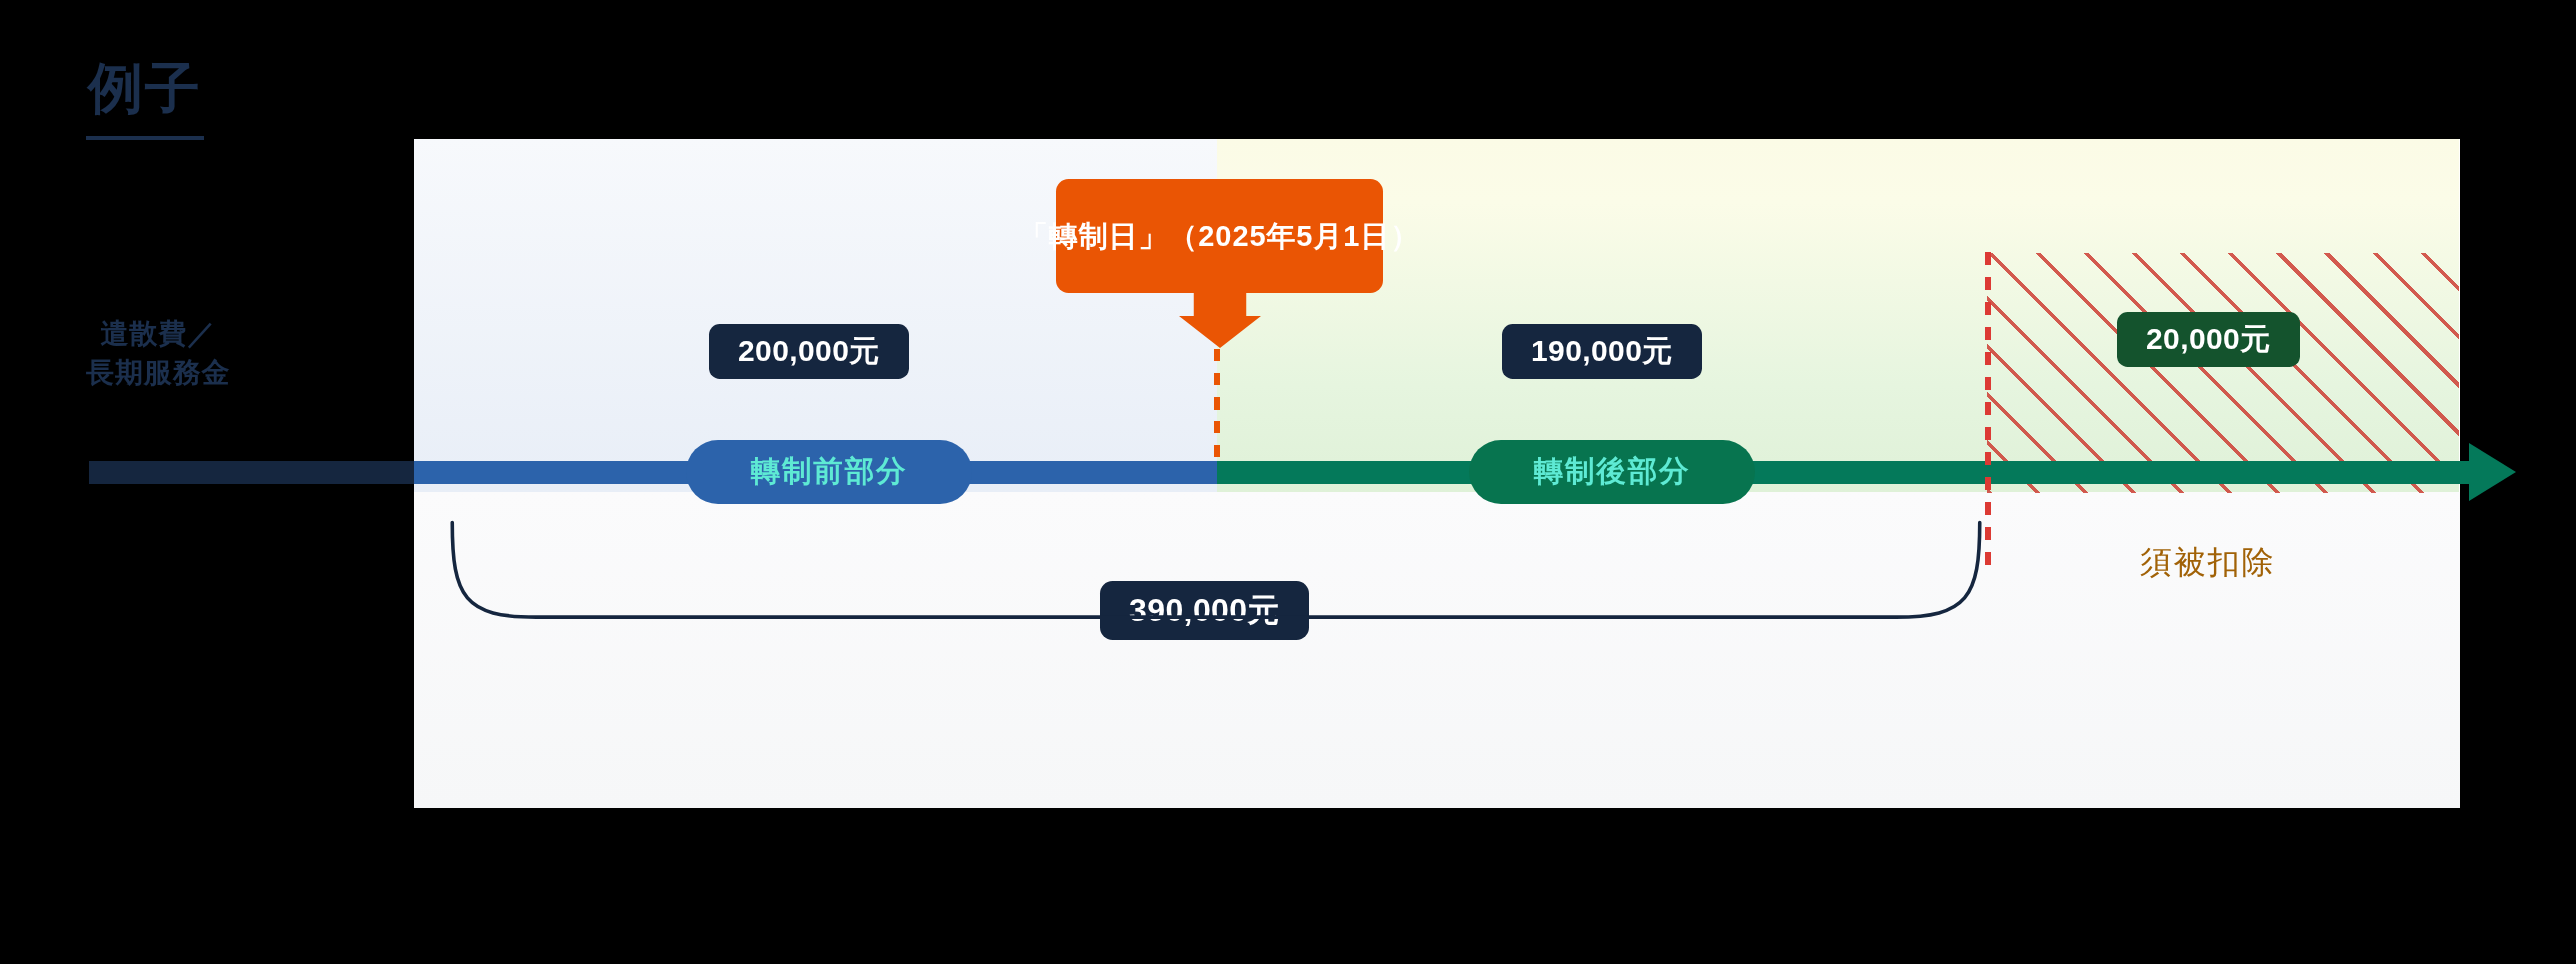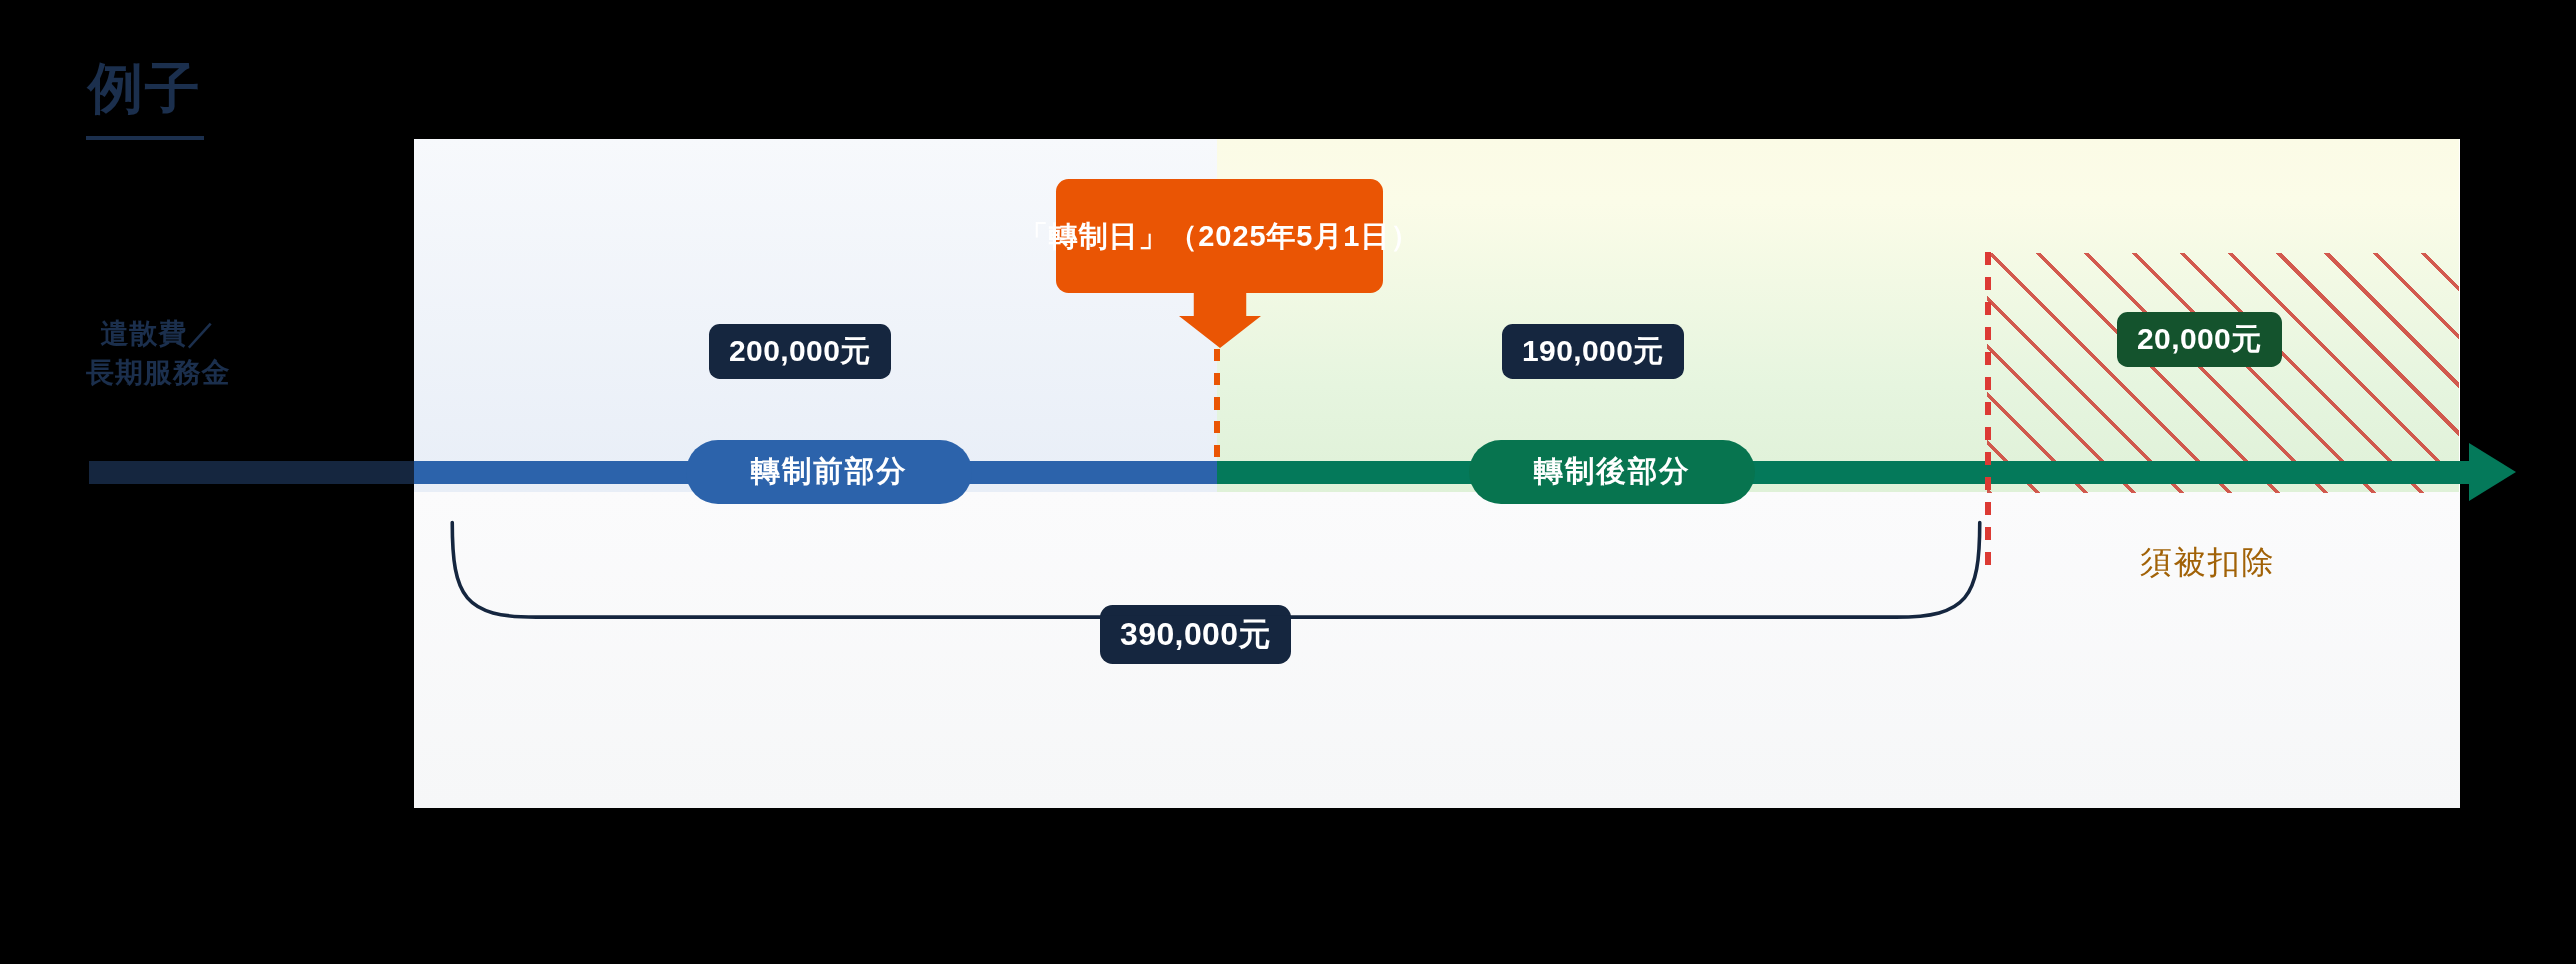--- a/index.html
+++ b/index.html
@@ -82,37 +82,37 @@
     width:0; height:0;
     border-top:29.5px solid transparent;
     border-bottom:29.5px solid transparent;
     border-left:47px solid #04795a;
   }
 
   
   .pill{
     position:absolute; height:64px; border-radius:32px;
     display:flex; align-items:center; justify-content:center;
-    color:#ffffff; font-size:29.5px; font-weight:700; letter-spacing:1.8px;
+    color:#5eead4; font-size:29.5px; font-weight:700; letter-spacing:1.8px;
     white-space:nowrap;
   }
   .pill-pre{ left:686px;  top:440px; width:286px; background:#2c63ab; }
   .pill-post{ left:1469px; top:440px; width:286px; background:#07744f; }
 
   
   .amt{
     position:absolute; height:55px; border-radius:10.7px;
     display:flex; align-items:center; justify-content:center;
     color:#fff; font-size:30px; font-weight:700; letter-spacing:0.4px;
-    white-space:nowrap; padding:0 20px;
+    white-space:nowrap; padding:0 29px;
   }
   .amt-pre { left:709px;  top:324px; background:#15263f; }
   .amt-post{ left:1502px; top:324px; background:#15263f; }
   .amt-ded { left:2117px; top:312px; background:#14532d; }
-  .amt-total{ left:1100px; top:581px; background:#15263f; height:59px; font-size:32px; border-radius:12.5px;margin-top:24px;}
+  .amt-total{ left:1100px; top:581px; background:#15263f; height:59px; font-size:32px; border-radius:12.5px;}
 
   
   .callout{
     position:absolute; left:1056px; top:179px;
     width:327px; height:114px; border-radius:12.5px;
     background:#ea5504;
     display:flex; flex-direction:row;
     align-items:center; justify-content:center;
     color:#fff; font-weight:700; font-size:29px; line-height:1.32;
     letter-spacing:0.9px; white-space:nowrap;

